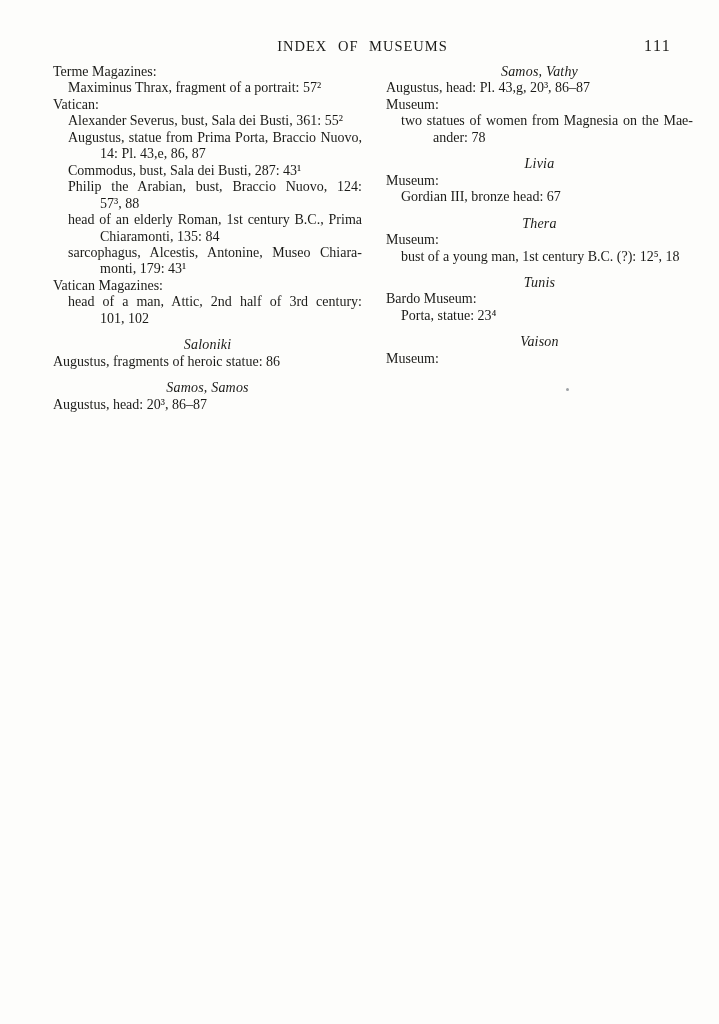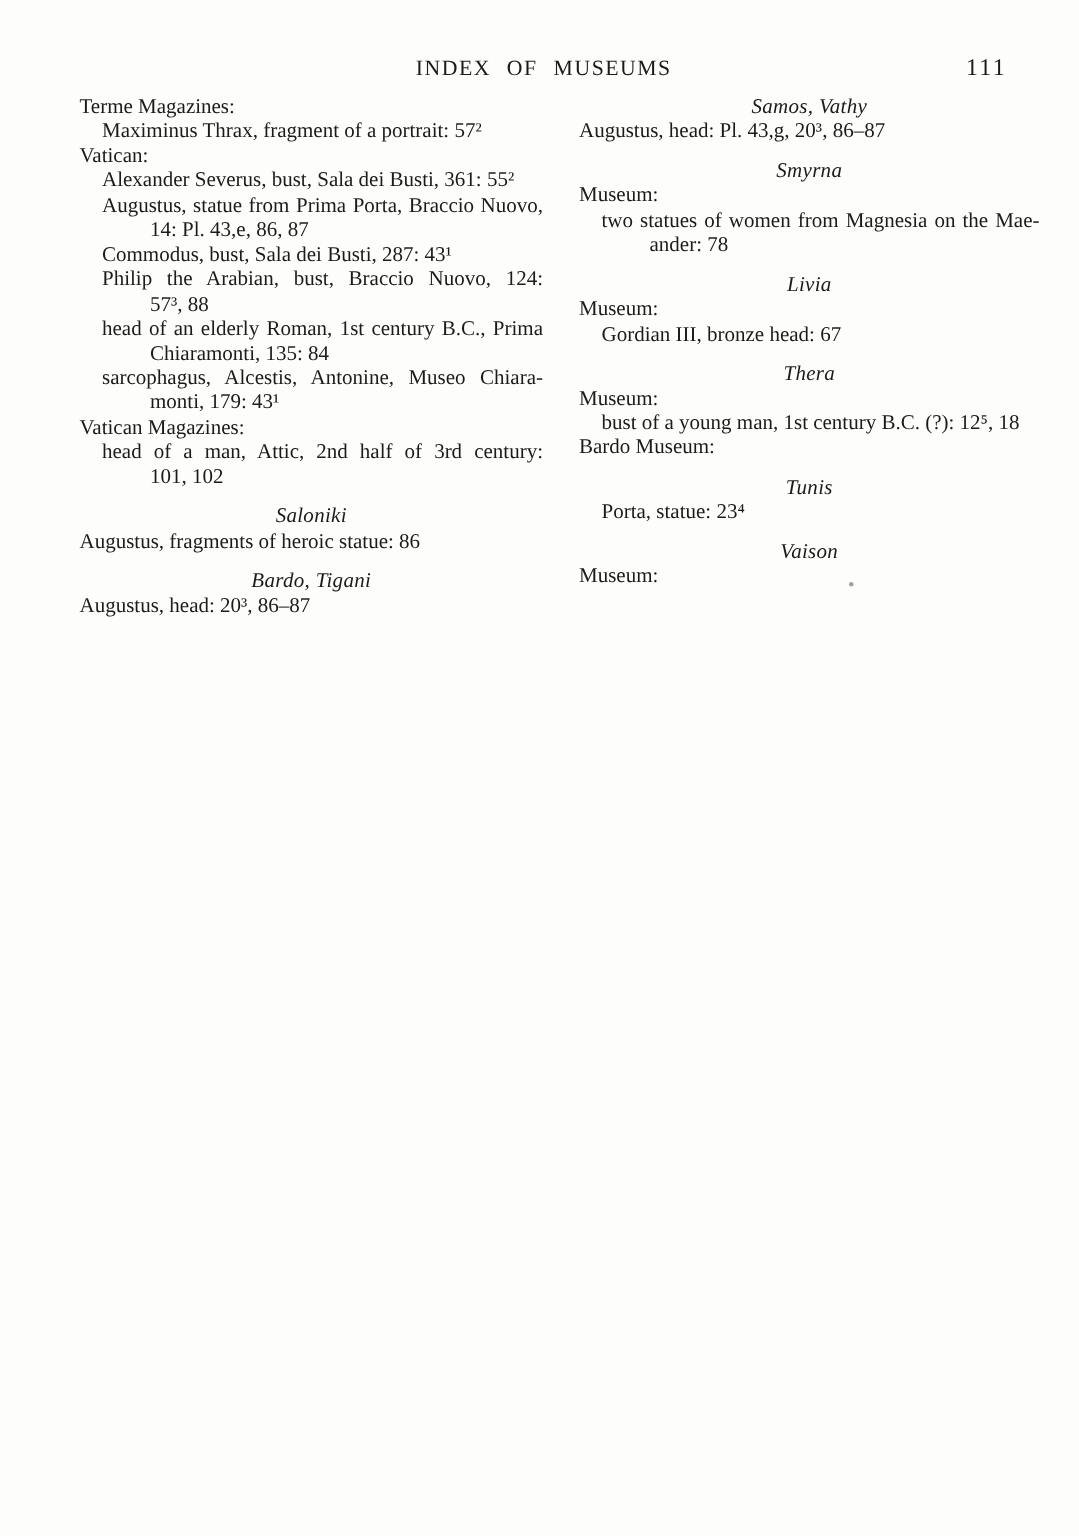--- a/index.html
+++ b/index.html
@@ -72,39 +72,38 @@
     <div class="line l2">57³, 88</div>
     <div class="line l1 j">head of an elderly Roman, 1st century B.C., Prima</div>
     <div class="line l2">Chiaramonti, 135: 84</div>
     <div class="line l1 j">sarcophagus, Alcestis, Antonine, Museo Chiara-</div>
     <div class="line l2">monti, 179: 43¹</div>
     <div class="line l0">Vatican Magazines:</div>
     <div class="line l1 j">head of a man, Attic, 2nd half of 3rd century:</div>
     <div class="line l2">101, 102</div>
     <div class="line heading">Saloniki</div>
     <div class="line l0">Augustus, fragments of heroic statue: 86</div>
-    <div class="line heading">Bardo, Tigani</div>
+    <div class="line heading">Samos, Samos</div>
     <div class="line l0">Augustus, head: 20³, 86–87</div>
   </section>
 
   <section class="col col-right">
     <div class="line heading">Samos, Vathy</div>
     <div class="line l0">Augustus, head: Pl. 43,g, 20³, 86–87</div>
-    <div class="line heading">Smyrna</div>
     <div class="line l0">Museum:</div>
     <div class="line l1 j">two statues of women from Magnesia on the Mae-</div>
     <div class="line l2">ander: 78</div>
     <div class="line heading">Livia</div>
     <div class="line l0">Museum:</div>
     <div class="line l1">Gordian III, bronze head: 67</div>
     <div class="line heading">Thera</div>
     <div class="line l0">Museum:</div>
     <div class="line l1">bust of a young man, 1st century B.C. (?): 12⁵, 18</div>
+    <div class="line heading">Tunis</div>
     <div class="line l0">Bardo Museum:</div>
-    <div class="line heading">Tunis</div>
     <div class="line l1">Porta, statue: 23⁴</div>
     <div class="line heading">Vaison</div>
     <div class="line l0">Museum:</div>
   </section>
 
   <span class="speck"></span>
 
 </div>
 
 </body></html>

